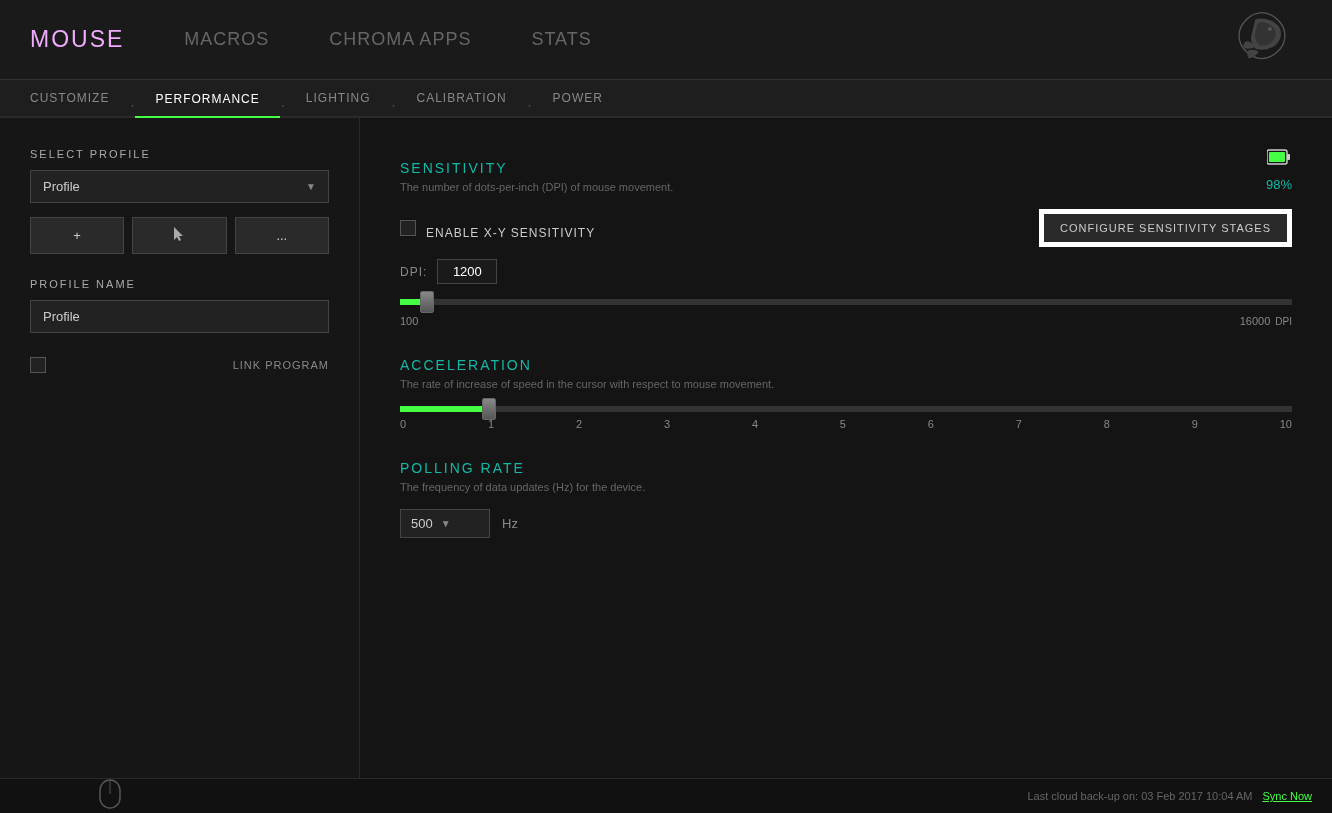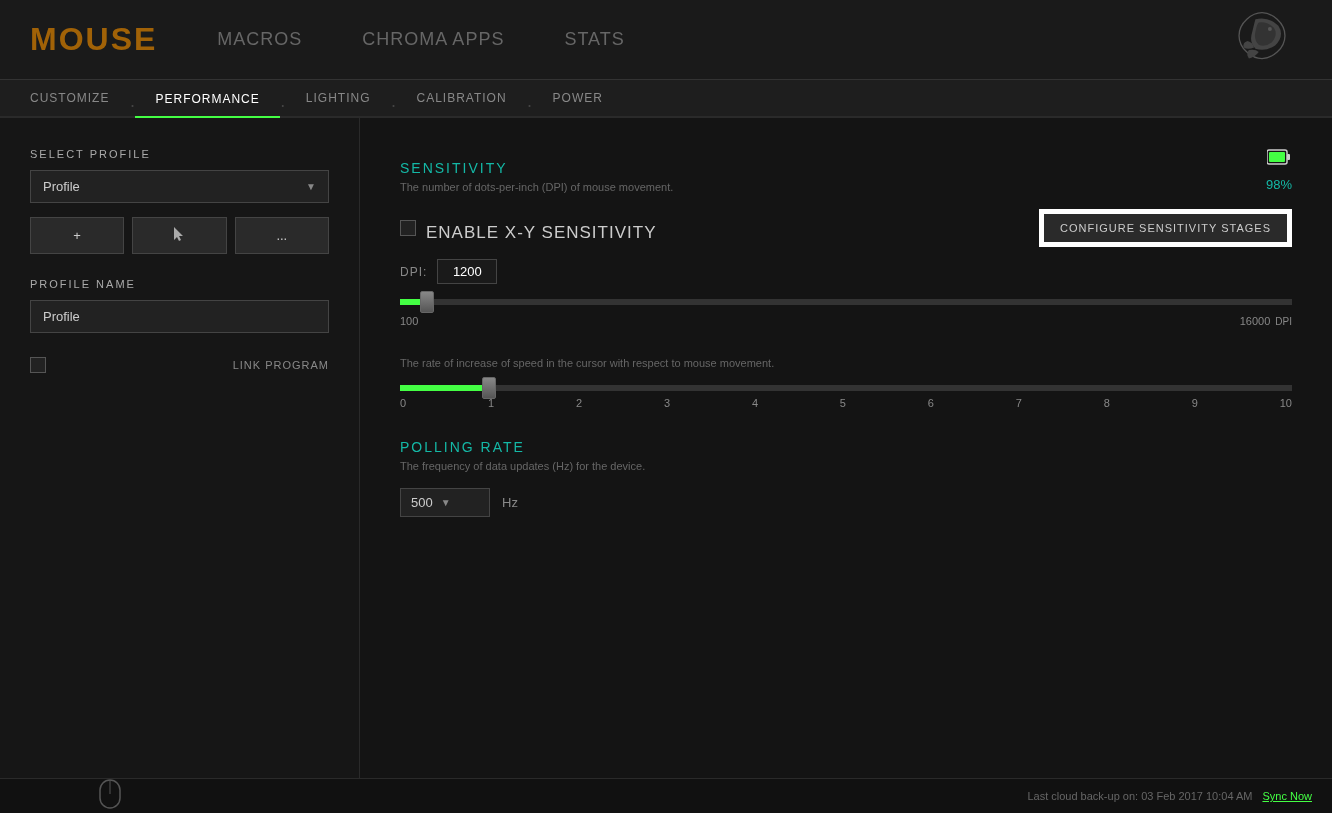--- a/index.html
+++ b/index.html
@@ -17,23 +17,23 @@
     
     .top-nav {
       display: flex;
       align-items: center;
       background: #1a1a1a;
       height: 80px;
       padding: 0 30px;
       border-bottom: 1px solid #333;
     }
     .top-nav-title {
-      color: #a16207;
-      font-size: 32px;
-      font-weight: bold;
+      color: #f0abfc;
+      font-size: 23px;
+      font-weight: normal;
       letter-spacing: 2px;
       margin-right: 60px;
     }
     .top-nav-links {
       display: flex;
       gap: 60px;
       flex: 1;
     }
     .top-nav-link {
       color: #666;
@@ -217,21 +217,21 @@
     }
     .xy-checkbox {
       width: 16px;
       height: 16px;
       border: 1px solid #555;
       background: #222;
       cursor: pointer;
     }
     .enable-xy-label {
       color: #ccc;
-      font-size: 17px;
+      font-size: 12px;
       letter-spacing: 1px;
       text-transform: uppercase;
       margin-top: 10px;
     }
     .configure-btn {
       margin-left: auto;
       background: #2a2a2a;
       border: 5px solid #ffffff;
       color: #ccc;
       padding: 8px 16px;
@@ -476,20 +476,21 @@
       </div>
       <div class="slider-labels">
         <span>100</span>
         <span>16000
           <span style="font-size:10px; color:#888; margin-left:2px;">DPI</span>
         </span>
       </div>
     </div>
 
     <div style="margin-top: 10px;">
+      <div class="section-title">ACCELERATION</div>
       <div class="section-desc">The rate of increase of speed in the cursor with respect to mouse movement.</div>
 
       <div class="slider-container">
         <div class="slider-track">
           <div class="slider-fill" style="width: 10%;"></div>
           <div class="slider-thumb" style="left: calc(10% - 7px);"></div>
         </div>
         <div class="accel-ticks">
           <span>0</span>
           <span>1</span>

